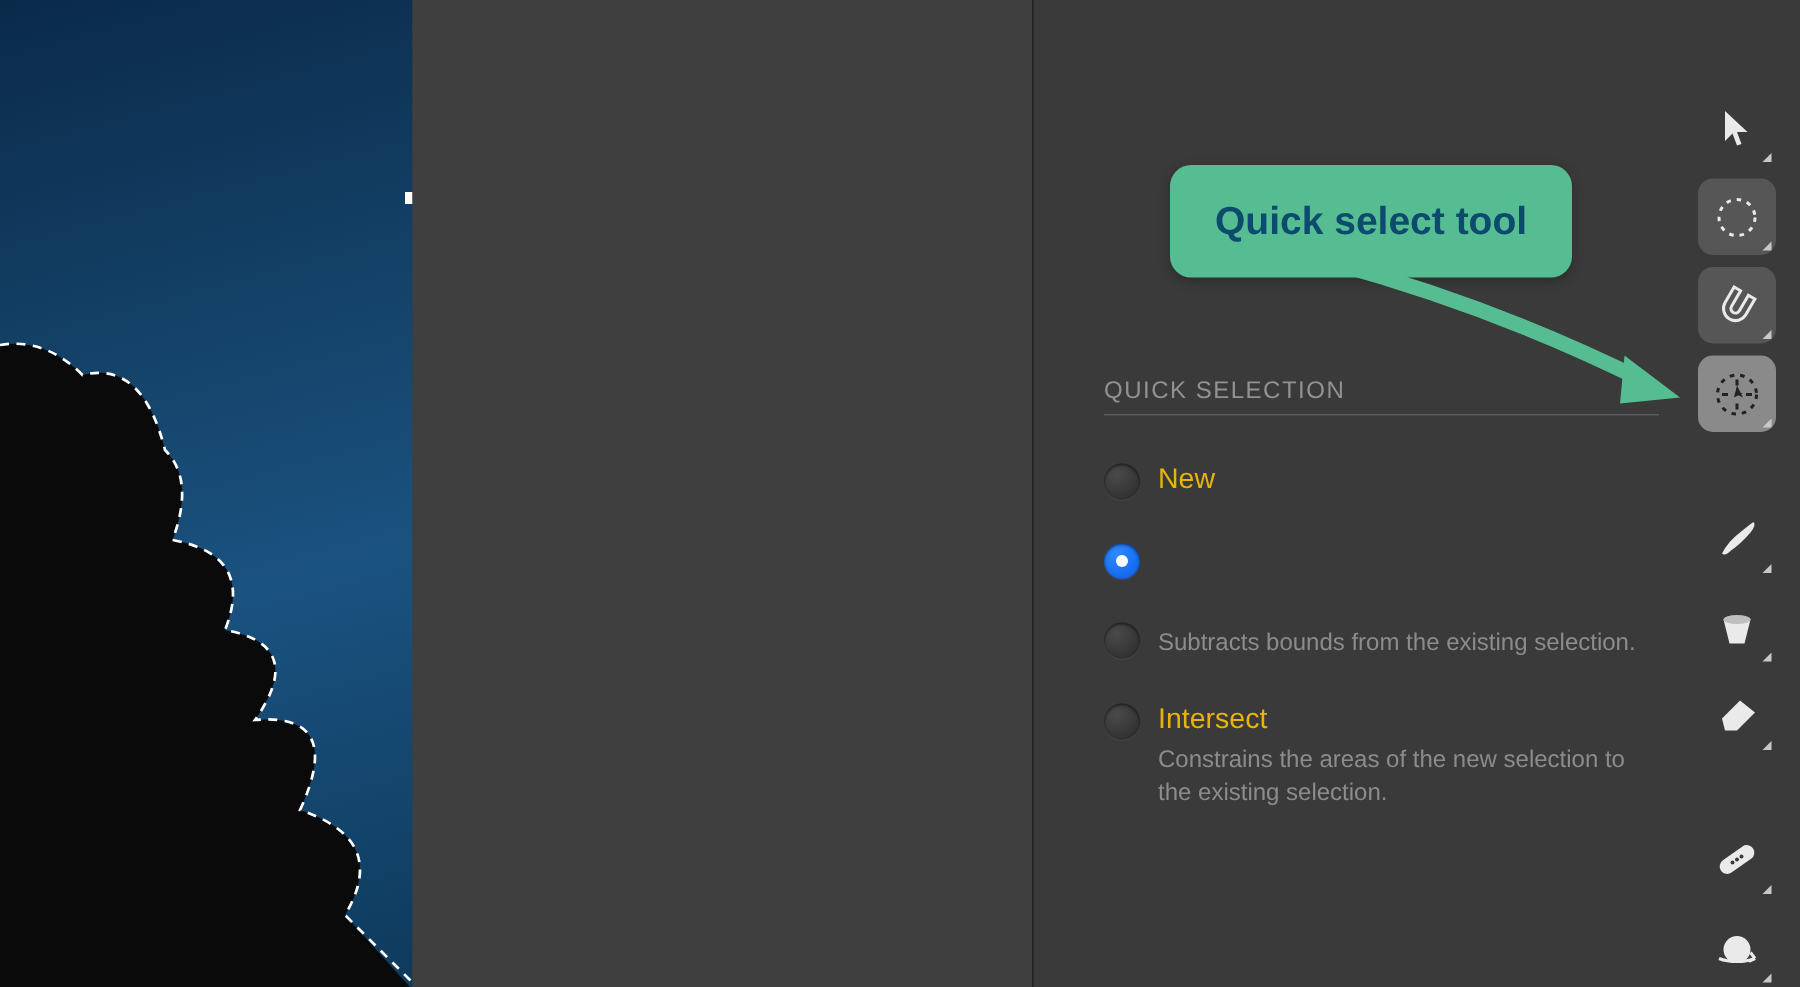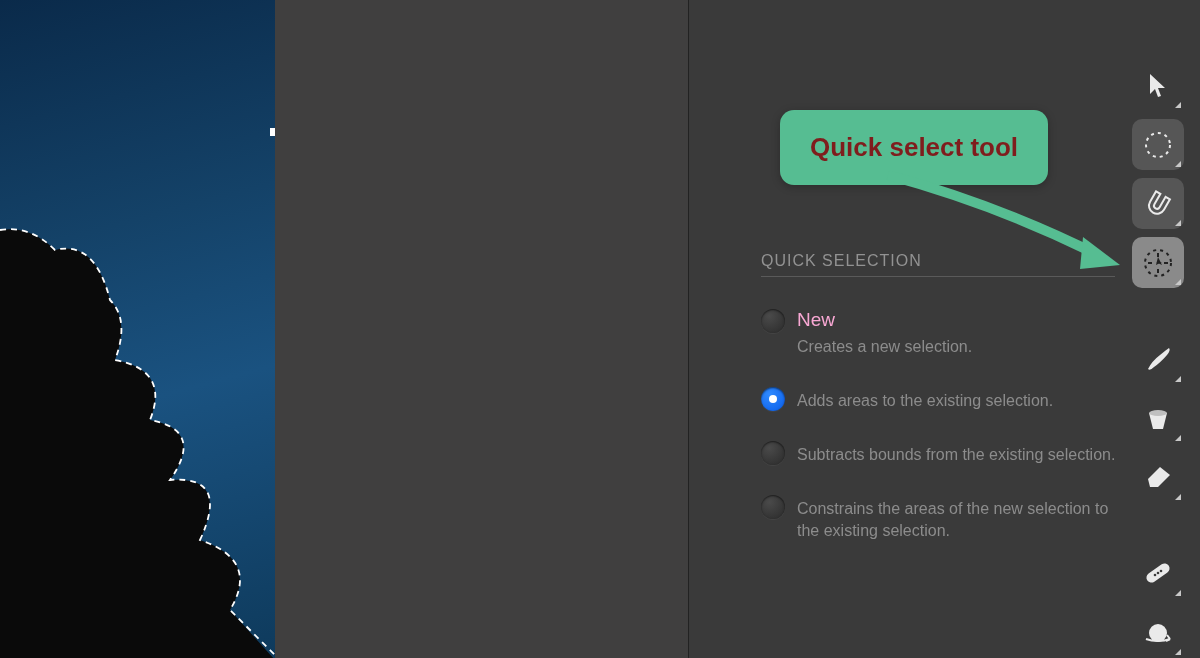--- a/index.html
+++ b/index.html
@@ -50,21 +50,21 @@
     .vertical-divider {
       position: absolute;
       left: 688px;
       top: 0;
       width: 1px;
       height: 658px;
       background: #222;
     }
     .properties-panel {
       position: absolute;
-      left: 723px;
+      left: 698px;
       top: 0;
       width: 426px;
       height: 658px;
       background: #3a3a3a;
       padding: 0;
     }
     .panel-header {
       position: absolute;
       top: 252px;
       left: 38px;
@@ -110,21 +110,21 @@
       background: white;
       top: 50%;
       left: 50%;
       transform: translate(-50%, -50%);
     }
     .option-text {
       flex: 1;
     }
     .option-title {
       font-size: 19px;
-      color: #f9a8d4;
+      color: #eab308;
       font-weight: 400;
       line-height: 24px;
     }
     .option-desc {
       font-size: 16px;
       color: #8c8c8c;
       margin-top: 4px;
       line-height: 22px;
     }
 
@@ -176,21 +176,21 @@
       border-color: transparent transparent #c8c8c8 transparent;
     }
     .tool-button { position: relative; }
 
     
     .callout {
       position: absolute;
       top: 110px;
       left: 780px;
       background: #56bd92;
-      color: #7f1d1d;
+      color: #0c4a6e;
       font-size: 26px;
       font-weight: 600;
       padding: 22px 30px;
       border-radius: 14px;
       box-shadow: 0 2px 8px rgba(0,0,0,0.25);
     }
     .arrow {
       position: absolute;
       top: 165px;
       left: 878px;
@@ -214,41 +214,40 @@
 <div class="vertical-divider"></div>
 
 <div class="properties-panel">
   <div class="panel-header">QUICK SELECTION</div>
   <div class="options-list">
 
     <div class="option-item">
       <div class="radio"></div>
       <div class="option-text">
         <div class="option-title">New</div>
-        <div class="option-desc">Creates a new selection.</div>
       </div>
     </div>
 
     <div class="option-item">
       <div class="radio selected"></div>
       <div class="option-text">
-        <div class="option-desc">Adds areas to the existing selection.</div>
       </div>
     </div>
 
     <div class="option-item">
       <div class="radio"></div>
       <div class="option-text">
         <div class="option-desc">Subtracts bounds from the existing selection.</div>
       </div>
     </div>
 
     <div class="option-item">
       <div class="radio"></div>
       <div class="option-text">
+        <div class="option-title">Intersect</div>
         <div class="option-desc">Constrains the areas of the new selection to the existing selection.</div>
       </div>
     </div>
   </div>
 </div>
 
 <div class="toolbar">
   <div class="tool-button plain">
     <svg width="24" height="28" viewBox="0 0 24 28">
       <path d="M4 2 L4 22 L9 17 L12 25 L15 24 L12 16 L19 16 Z" fill="#eaeaea"></path>

